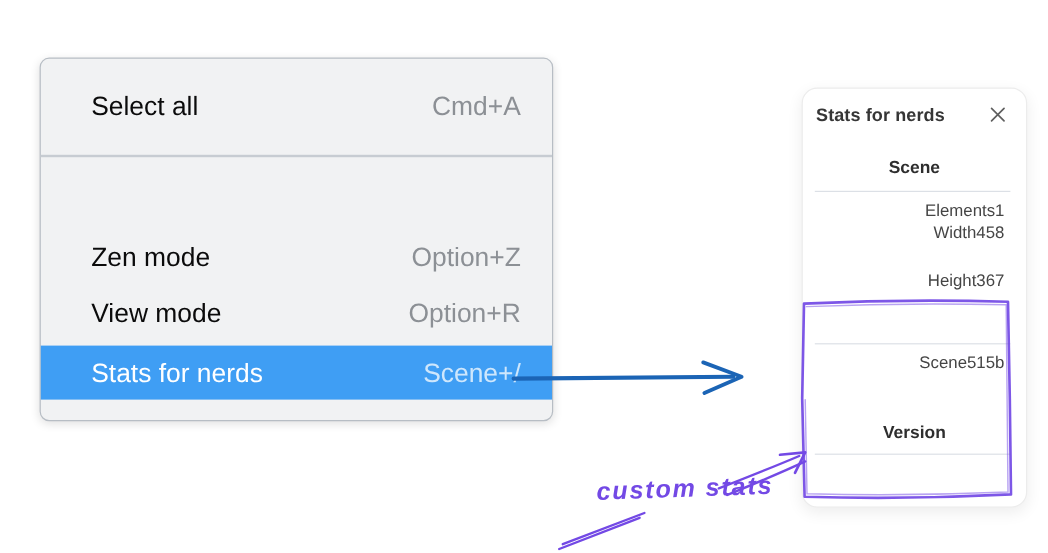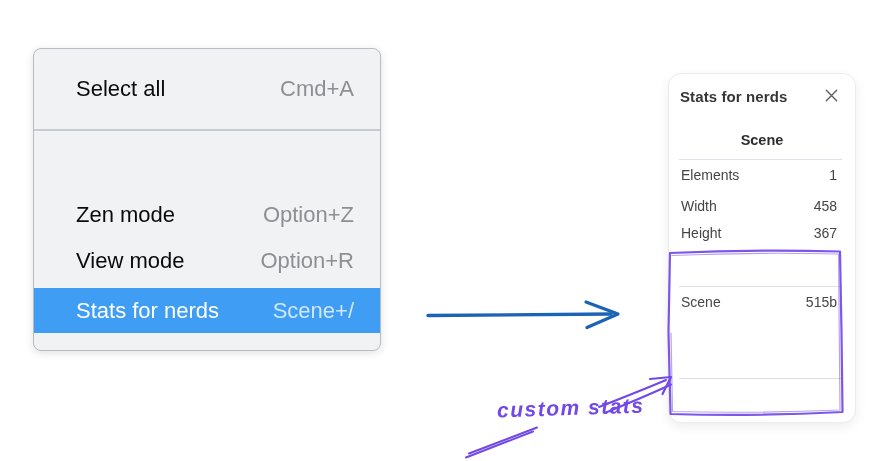--- a/index.html
+++ b/index.html
@@ -1,21 +1,21 @@
 <!DOCTYPE html>
 <html style="--highlight-blue: #3f9ef4; --arrow-blue: #1b64b5; --annotation-purple: #7349e5; --menu-background: #f1f2f3; --menu-border: #b7bdc4; --shortcut-gray: #8c9095; --panel-text: #454545; --panel-heading: #2e2e2e;"><head>
 <meta charset="utf-8">
 <style>
   html,body{margin:0;padding:0;background:#ffffff;}
   body{font-family:"Liberation Sans", sans-serif;}
   .stage{position:relative;width:873px;height:461px;background:#fff;overflow:hidden;}
 
   
   .menu{
-    position:absolute;left:33px;top:48px;width:348px;height:303px;
+    position:absolute;left:33px;top:48px;width:428px;height:303px;
     background:var(--menu-background,#f1f2f3);
     border:1.5px solid var(--menu-border,#b7bdc4);
     border-radius:8px;
     box-shadow:0 2px 8px rgba(0,0,0,0.12);
     box-sizing:border-box;
   }
   .mi{
     position:absolute;left:0;right:0;height:44px;
     display:flex;align-items:center;justify-content:space-between;
     padding:0 26px 0 42px;box-sizing:border-box;
@@ -45,21 +45,21 @@
     background:none;border:none;padding:0;cursor:pointer;
     display:flex;align-items:center;justify-content:center;
   }
   .phead{
     position:absolute;left:0;right:0;text-align:center;
     font-weight:bold;font-size:14.5px;color:var(--panel-heading,#2e2e2e);
   }
   .psep{position:absolute;left:10px;right:13px;height:1px;background:#dce0e6;}
   .prow{
     position:absolute;left:12px;right:18px;
-    display:flex;justify-content:space-between;
+    display:flex;justify-content:flex-end;
     font-size:14px;color:var(--panel-text,#454545);
   }
   .pnote{
     position:absolute;left:12px;top:316px;
     font-size:14px;color:var(--panel-text,#454545);
   }
 
   
   .overlay{position:absolute;left:0;top:0;width:873px;height:461px;pointer-events:none;}
   .annotation-text{
@@ -105,35 +105,36 @@
           </svg>
       </span>
     </button>
 
     <div class="phead" style="top:58px">Scene</div>
     <div class="psep" style="top:85px"></div>
     <div class="prow" style="top:93px">
       <span>Elements</span>
       <span>1</span>
     </div>
-    <div class="prow" style="top:124px">
+    <div class="prow" style="top:111px">
       <span>Width</span>
       <span>458</span>
     </div>
     <div class="prow" style="top:151px">
       <span>Height</span>
       <span>367</span>
     </div>
 
     <div class="psep" style="top:212px"></div>
     <div class="prow" style="top:220px">
       <span>Scene</span>
       <span>515b</span>
     </div>
 
+    <div class="phead" style="top:279px">Version</div>
     <div class="psep" style="top:304px"></div>
   </div>
 
   <svg class="overlay" viewBox="0 0 873 461">
 
     <g>
       <path d="M428 315.5 L611 314" fill="none" stroke-width="3.4" stroke-linecap="round" stroke="#1b64b5"></path>
       <path d="M586 302 L618 314 L587 327.5" fill="none" stroke-width="3.2" stroke-linecap="round" stroke-linejoin="round" stroke="#1b64b5"></path>
     </g>
 

